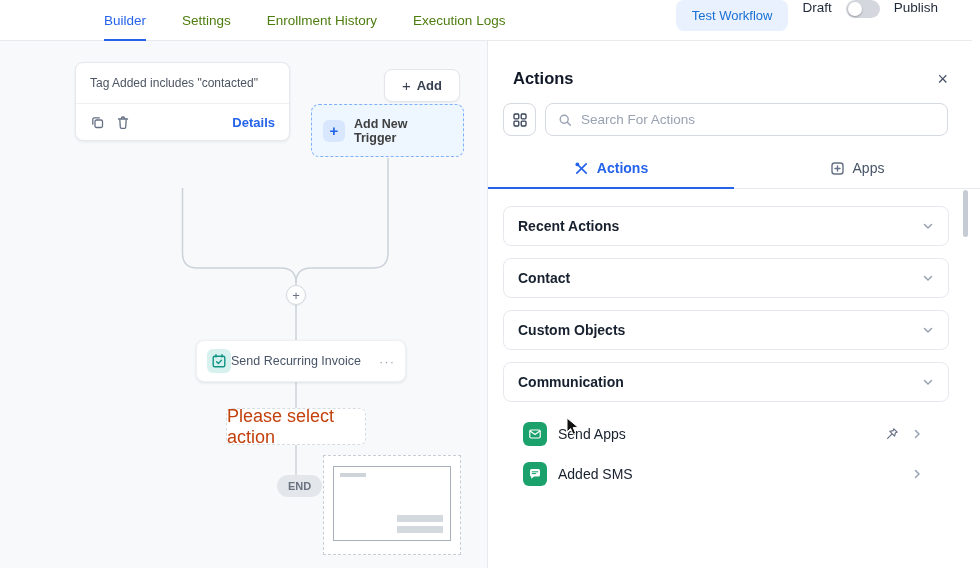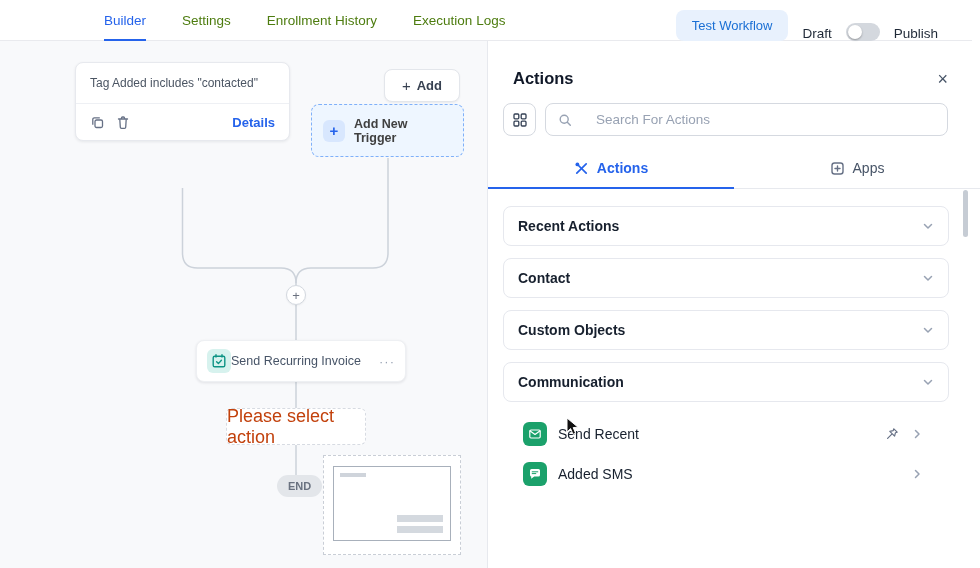--- a/index.html
+++ b/index.html
@@ -4,21 +4,21 @@
 <style>
   * { box-sizing: border-box; margin: 0; padding: 0; }
   body { background: #fff; font-family: "Liberation Sans", sans-serif; }
   .app { position: relative; width: 980px; height: 568px; background: #fff; overflow: hidden; }
 
   
   .topbar { position: absolute; top: 0; left: 0; right: 8px; height: 41px; background: #fff; border-bottom: 1px solid #e9eaee; z-index: 10; }
   .top-tabs { position: absolute; left: 104px; top: 0; height: 41px; display: flex; gap: 36px; }
   .top-tab { display: flex; align-items: center; font-size: 13.5px; color: #4d7c0f; cursor: pointer; border-bottom: 2px solid transparent; padding-top: 2px; }
   .top-tab.active { color: #2563eb; border-bottom-color: #2563eb; font-weight: 500; }
-  .top-right { position: absolute; right: 34px; top: 0; height: 41px; display: flex; align-items: flex-end; gap: 14px; }
+  .top-right { position: absolute; right: 34px; top: 0; height: 41px; display: flex; align-items: flex-start; gap: 14px; }
   .test-workflow-btn { background: #e8f1fd; color: #1a6fd4; border: none; padding: 8px 16px; border-radius: 8px; font-size: 13px; font-weight: 500; font-family: inherit; cursor: pointer; }
   .mode-label { font-size: 13.5px; color: #1f2937; }
   .toggle { width: 34px; height: 18px; border-radius: 9px; background: #d4d8de; position: relative; cursor: pointer; }
   .toggle-knob { position: absolute; left: 2px; top: 2px; width: 14px; height: 14px; border-radius: 50%; background: #fff; box-shadow: 0 1px 2px rgba(0,0,0,.3); }
 
   
   .canvas { position: absolute; top: 41px; left: 0; width: 487px; height: 527px; background: #f8f9fb; }
   .connectors { position: absolute; inset: 0; pointer-events: none; }
 
   .trigger-card { position: absolute; left: 75px; top: 21px; width: 215px; background: #fff; border: 1px solid #e7e9ee; border-radius: 8px; box-shadow: 0 1px 3px rgba(16,24,40,.08); cursor: pointer; }
@@ -53,21 +53,21 @@
   .pv-bar1 { position: absolute; right: 7px; bottom: 18px; width: 46px; height: 7px; background: #d4d9df; }
   .pv-bar2 { position: absolute; right: 7px; bottom: 7px; width: 46px; height: 7px; background: #d4d9df; }
 
   
   .panel { position: absolute; top: 41px; left: 487px; width: 493px; height: 527px; background: #fff; border-left: 1px solid #e7e9ee; }
   .panel-header { display: flex; align-items: center; padding: 28px 32px 0 25px; }
   .panel-title { font-size: 16.5px; font-weight: 700; color: #101828; }
   .panel-close { margin-left: auto; font-size: 18px; color: #475467; cursor: pointer; background: none; border: none; line-height: 1; font-family: inherit; }
   .search-row { display: flex; gap: 9px; margin: 15px 32px 0 15px; }
   .grid-btn { width: 33px; height: 33px; border: 1px solid #d5d9e0; border-radius: 8px; display: flex; align-items: center; justify-content: center; background: #fff; cursor: pointer; flex: 0 0 auto; }
-  .search-box { flex: 1; height: 33px; border: 1px solid #d5d9e0; border-radius: 8px; display: flex; align-items: center; gap: 24px; padding: 0 12px; }
+  .search-box { flex: 1; height: 33px; border: 1px solid #d5d9e0; border-radius: 8px; display: flex; align-items: center; gap: 9px; padding: 0 12px; }
   .search-box input { border: none; outline: none; flex: 1; font-size: 13.5px; color: #475467; font-family: inherit; background: transparent; }
   .search-box input::placeholder { color: #98a2b3; }
   .panel-tabs { display: flex; margin-top: 14px; border-bottom: 1px solid #e7e9ee; }
   .panel-tab { flex: 1; display: flex; align-items: center; justify-content: center; gap: 8px; padding: 10px 0 12px; font-size: 14px; color: #475467; position: relative; cursor: pointer; background: none; border: none; font-family: inherit; }
   .panel-tab.active { color: #2563eb; font-weight: 600; }
   .panel-tab.active::after { content: ""; position: absolute; left: 0; right: 0; bottom: -1px; height: 2px; background: #2563eb; }
   .sections { padding: 17px 31px 0 15px; }
   .section-card { height: 40px; border: 1px solid #e6e8ee; border-radius: 8px; display: flex; align-items: center; padding: 0 14px; margin-bottom: 12px; cursor: pointer; background: #fff; }
   .section-label { font-size: 14px; font-weight: 600; color: #17202e; flex: 1; text-align: left; }
   .items-list { margin-top: 6px; }
@@ -252,21 +252,21 @@
 
       <div class="items-list">
 
         <div class="item-row">
           <span class="item-icon green-bg">
             <svg width="14" height="14" viewBox="0 0 14 14">
               <rect x="1.8" y="3" width="10.4" height="8" rx="1.2" fill="none" stroke="#fff" stroke-width="1.2"></rect>
               <path d="M2.2 4 L7 7.5 L11.8 4" stroke="#fff" fill="none" stroke-width="1.2" stroke-linecap="round" stroke-linejoin="round"></path>
             </svg>
           </span>
-          <span class="item-label">Send Recent</span>
+          <span class="item-label">Send Apps</span>
           <span class="item-right">
             <button class="icon-btn">
               <svg width="14" height="14" viewBox="0 0 14 14">
                 <path d="M8.8 1.8 L12.2 5.2 L10.4 5.8 L9.6 9.2 L4.8 4.4 L8.2 3.6 Z" fill="none" stroke="#667085" stroke-width="1.2" stroke-linejoin="round"></path>
                 <path d="M6.6 7.4 L2.6 11.4" stroke="#667085" stroke-width="1.2" stroke-linecap="round"></path>
               </svg>
             </button>
             <svg width="12" height="12" viewBox="0 0 12 12">
                 <path d="M4.5 2.5 L8 6 L4.5 9.5" stroke="#98a2b3" stroke-width="1.5" fill="none" stroke-linecap="round" stroke-linejoin="round"></path>
               </svg>

